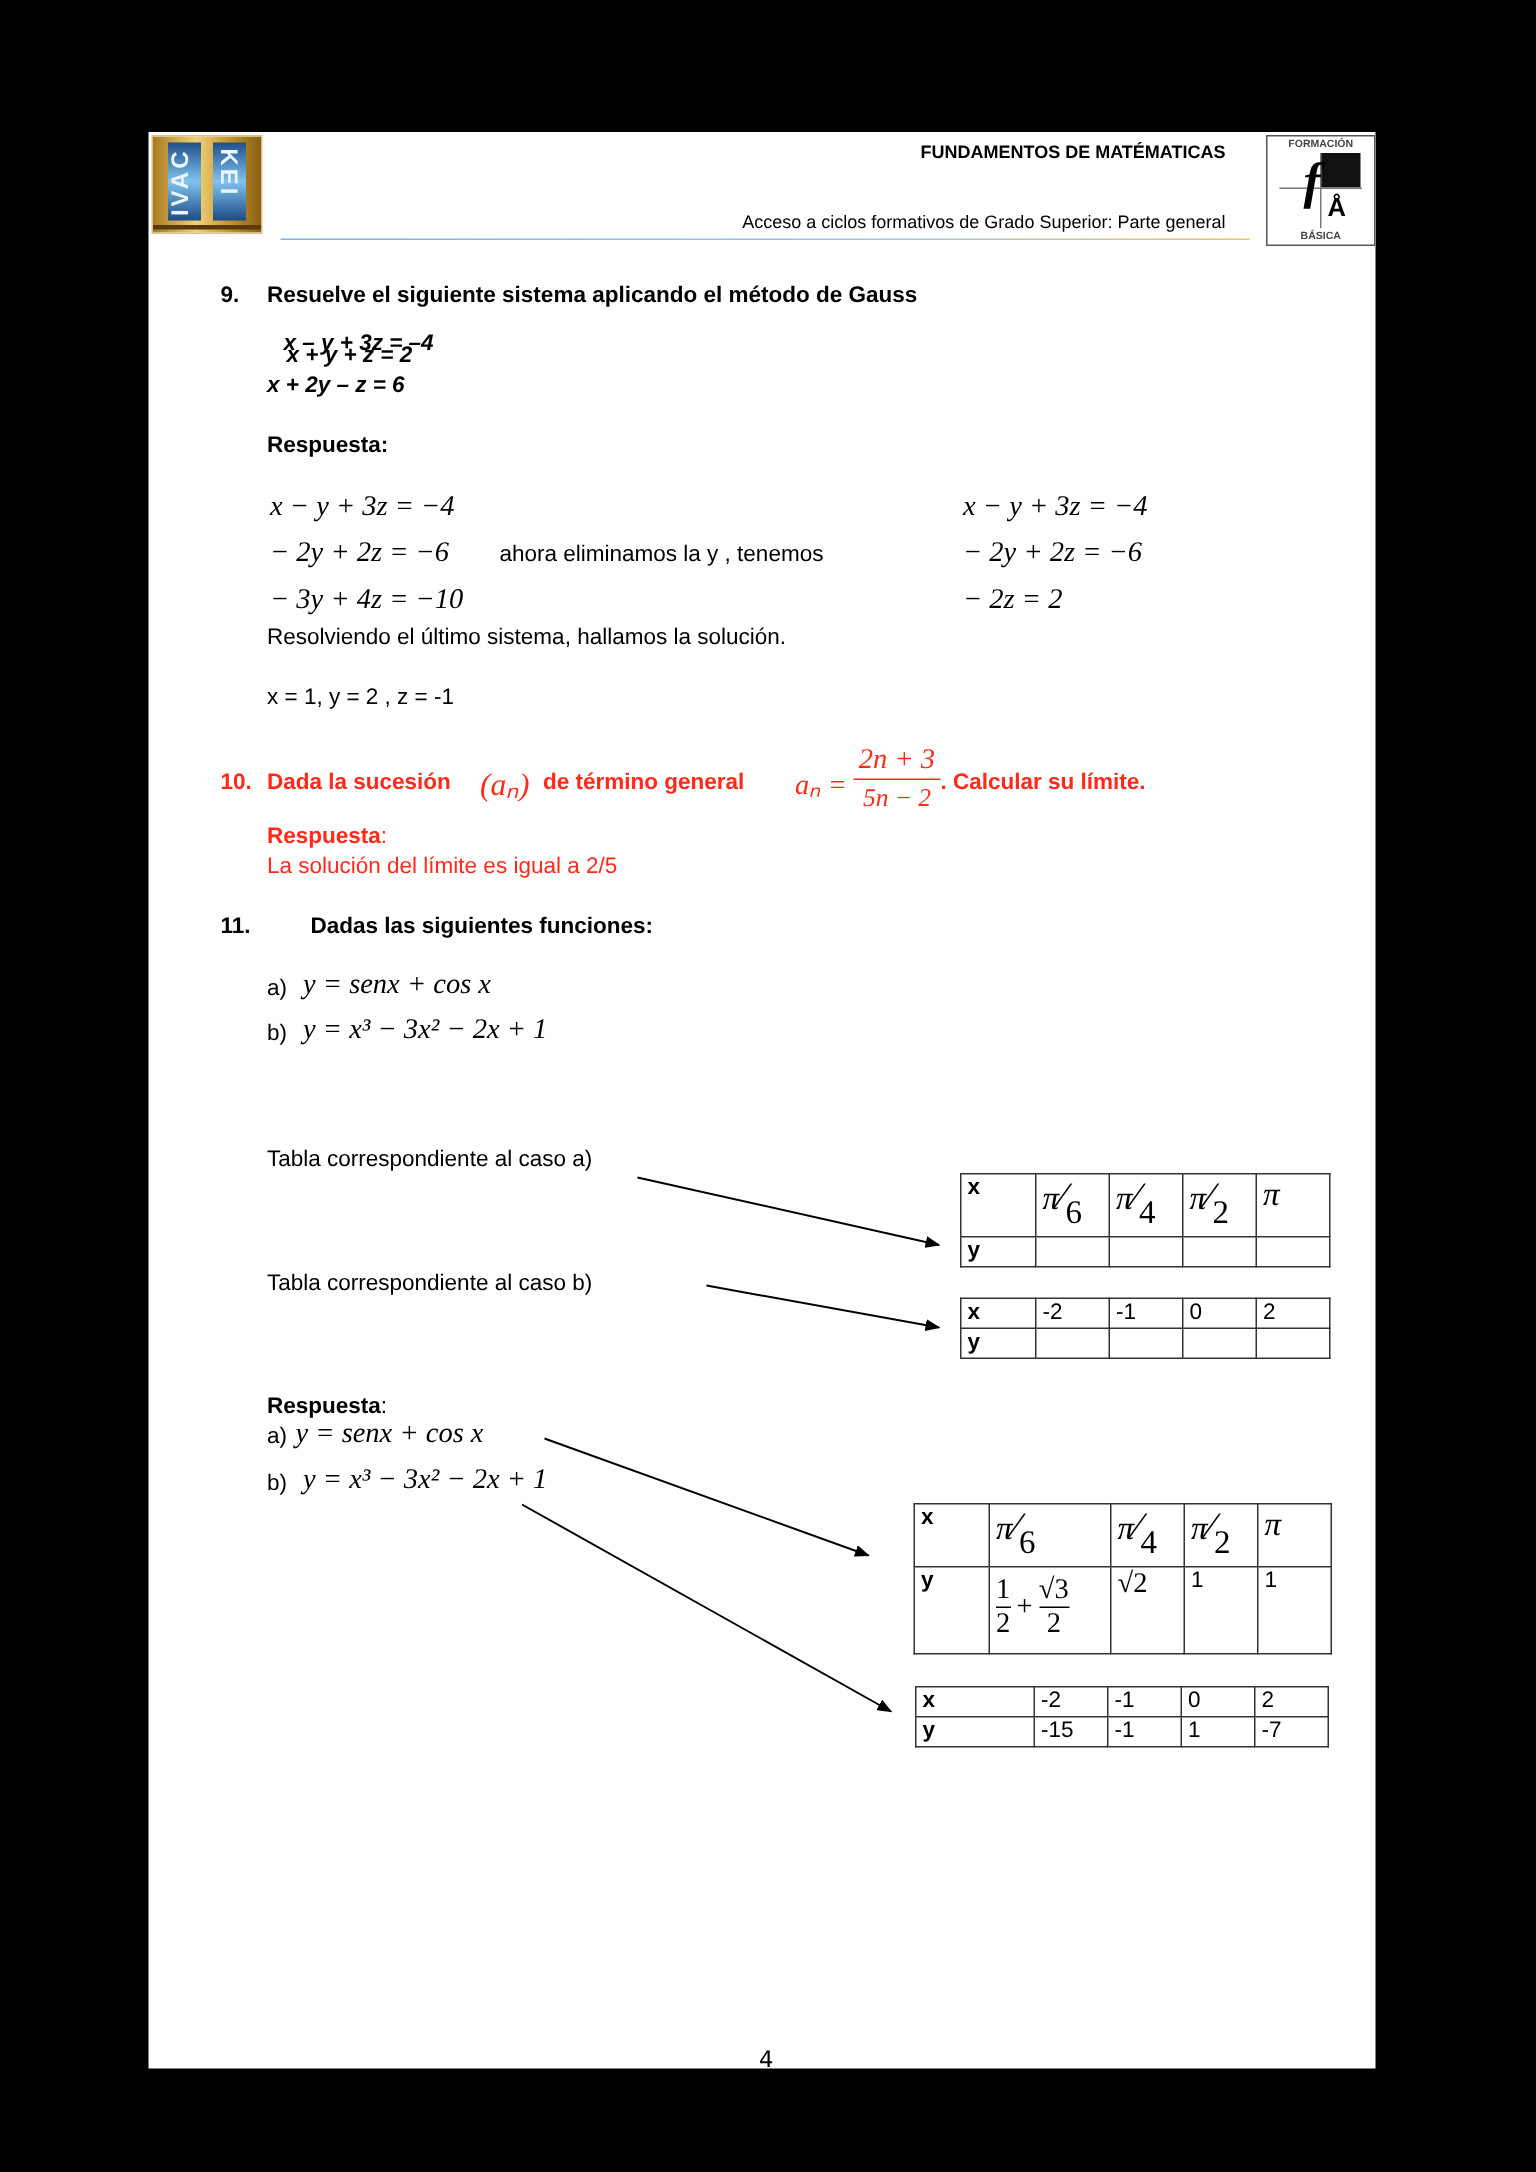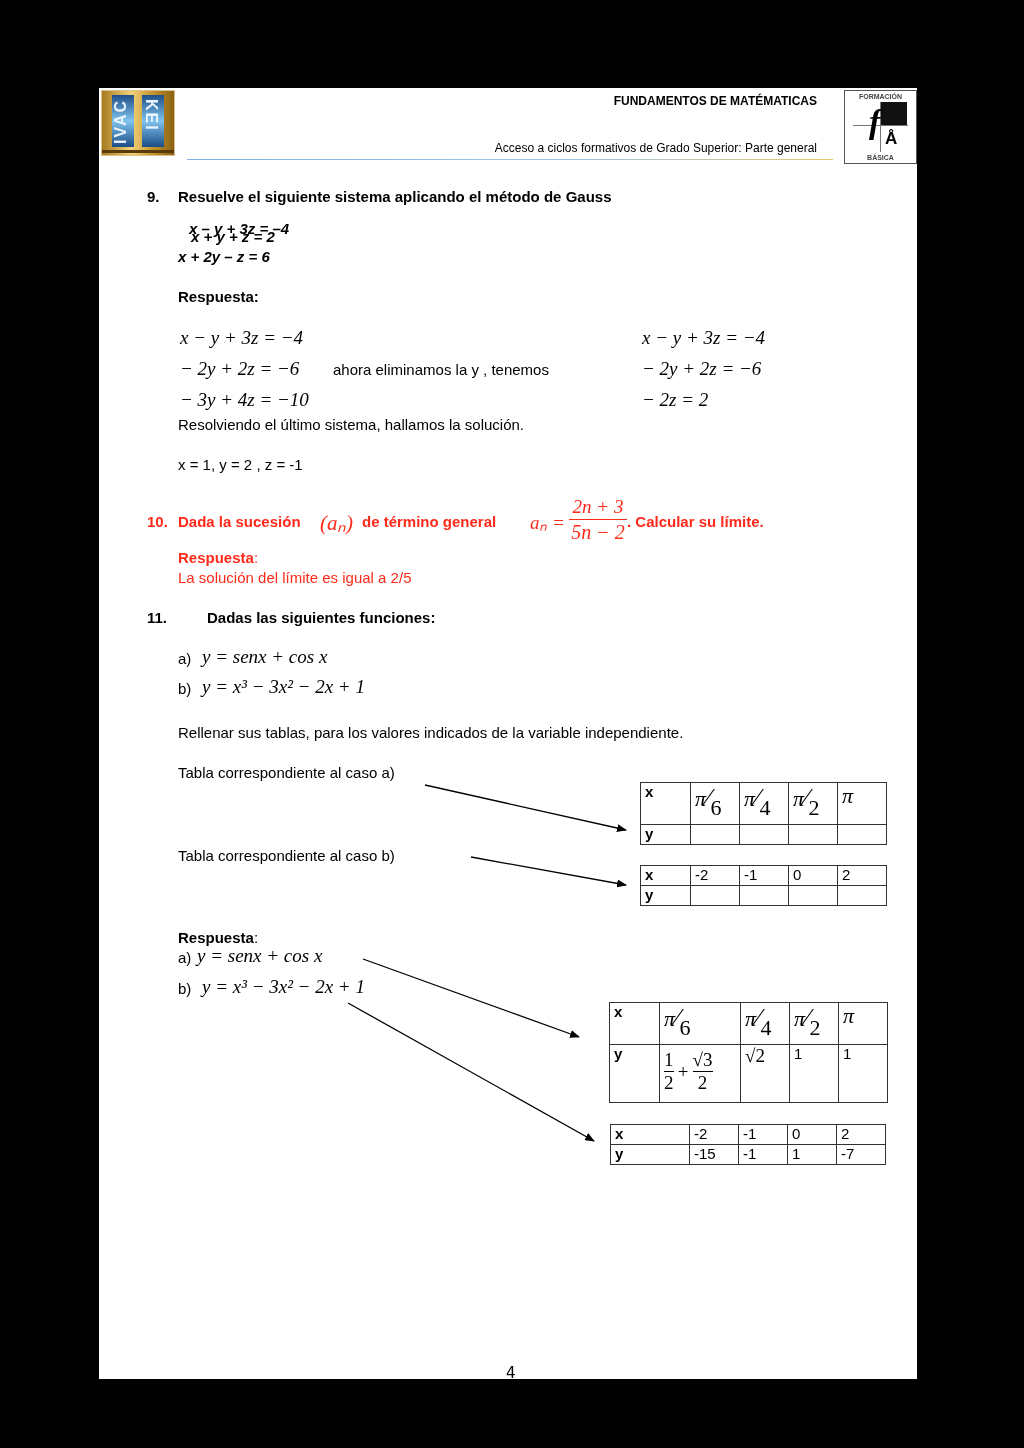--- a/index.html
+++ b/index.html
@@ -91,33 +91,32 @@
   <div class="abs sans" style="left:79px; top:368px;">x = 1, y = 2 , z = -1</div>
 
   <div class="abs sans bold red" style="left:48px; top:425px;">10.</div>
   <div class="abs sans bold red" style="left:79px; top:425px;">Dada la sucesión</div>
   <div class="abs serif it red" style="left:221px; top:420px; font-size:21px;">(aₙ)</div>
   <div class="abs sans bold red" style="left:263px; top:425px;">de término general</div>
   <div class="abs serif it red" style="left:431px; top:421px;">aₙ =</div>
   <div class="abs red" style="left:470px; top:408px; width:58px; text-align:center;">
     <div class="serif it" style="font-size:19px; line-height:22px;">2n + 3</div>
     <div style="border-top:1px solid #ff2a1a; margin:1px 0;"></div>
-    <div class="serif it" style="font-size:20px; line-height:22px;">5n − 2</div>
+    <div class="serif it" style="font-size:17px; line-height:22px;">5n − 2</div>
   </div>
   <div class="abs sans bold red" style="left:528px; top:425px;">. Calcular su límite.</div>
   <div class="abs sans red" style="left:79px; top:461px;"><span class="bold">Respuesta</span><span>:</span></div>
   <div class="abs sans red" style="left:79px; top:481px;">La solución del límite es igual a 2/5</div>
 
   <div class="abs sans bold" style="left:48px; top:521px;">11.</div>
   <div class="abs sans bold" style="left:108px; top:521px;">Dadas las siguientes funciones:</div>
   <div class="abs sans" style="left:79px; top:562px;">a)</div>
   <div class="abs serif it" style="left:103px; top:558px;">y = senx + cos x</div>
   <div class="abs sans" style="left:79px; top:592px;">b)</div>
   <div class="abs serif it" style="left:103px; top:588px;">y = x³ − 3x² − 2x + 1</div>
-  <div class="abs sans" style="left:79px; top:636px;">Rellenar sus tablas, para los valores indicados de la variable independiente.</div>
   <div class="abs sans" style="left:79px; top:676px;">Tabla correspondiente al caso a)</div>
   <div class="abs sans" style="left:79px; top:759px;">Tabla correspondiente al caso b)</div>
 
   <table class="grid" style="left:541px; top:694px;">
     <tbody>
         <tr style="height:42px;">
       <td class="h" style="width:45px;">x</td>
       <td style="width:44px;"><span class="frac"><span class="num">π</span><span class="sl">⁄</span><span class="den">6</span></span></td>
       <td style="width:44px;"><span class="frac"><span class="num">π</span><span class="sl">⁄</span><span class="den">4</span></span></td>
       <td style="width:44px;"><span class="frac"><span class="num">π</span><span class="sl">⁄</span><span class="den">2</span></span></td>

